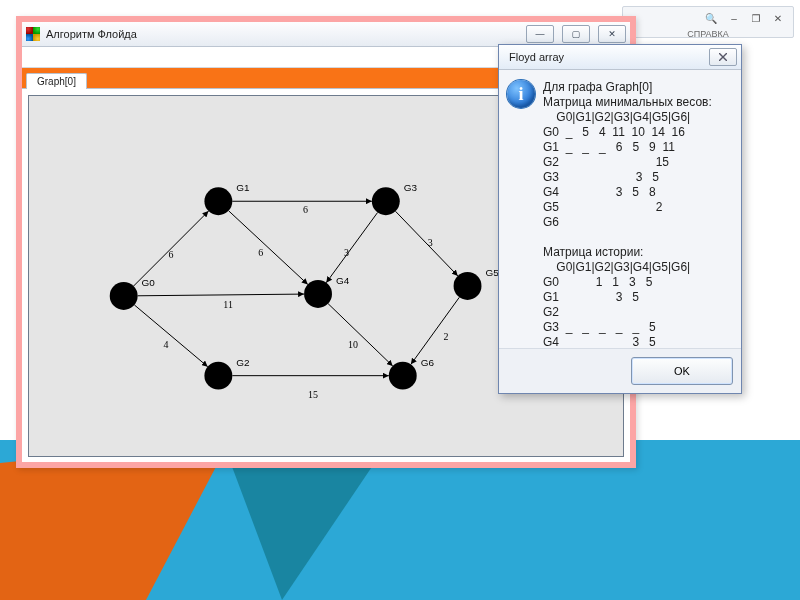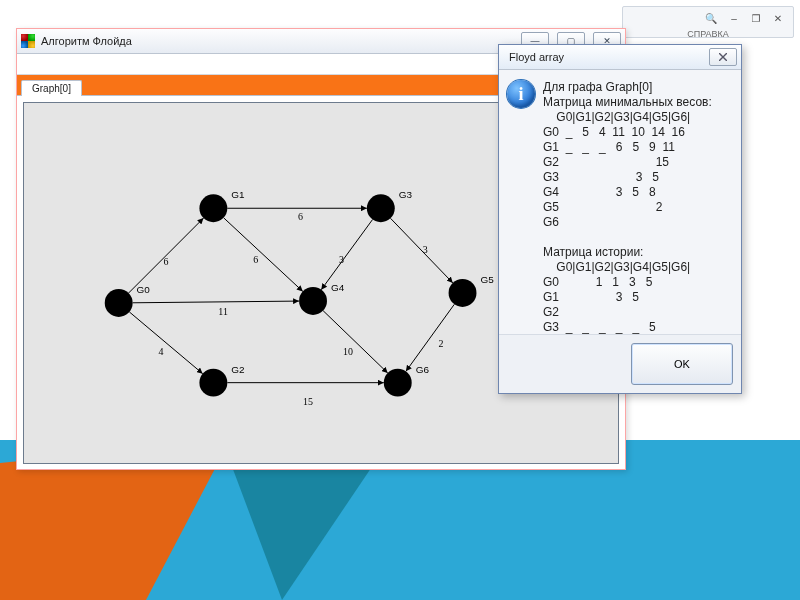--- a/index.html
+++ b/index.html
@@ -68,26 +68,26 @@
   .bgwin .label {
     color: #6a6a6a;
     font-size: 9px;
     padding: 0 6px;
     text-align: center;
   }
 
   
   .window {
     position: absolute;
-    top: 28px;
+    top: 16px;
     left: 16px;
     width: 608px;
     height: 440px;
     background: #ffffff;
-    border: 1px solid #fca5a5;
+    border: 6px solid #fca5a5;
     box-shadow: 2px 2px 6px rgba(0,0,0,0.15);
     z-index: 2;
   }
   .titlebar {
     height: 24px;
     background: linear-gradient(#fdfdfe, #e7ecf3);
     border-bottom: 1px solid #bcc5d1;
     display: flex;
     align-items: center;
     padding: 0 4px;
@@ -191,21 +191,21 @@
   }
   .dialog-footer {
     padding: 8px;
     display: flex;
     justify-content: flex-end;
     border-top: 1px solid #d6dce5;
     background: #eef1f6;
   }
   .btn {
     min-width: 72px;
-    padding: 14px 14px;
+    padding: 7px 14px;
     font-size: 11px;
     text-align: center;
     border: 1px solid #8094b0;
     background: linear-gradient(#fdfefe,#e5eaf1);
     border-radius: 3px;
     box-shadow: 0 0 0 1px #cfe3ff inset;
   }
 
   
   .closebtn-x svg { width: 8px; height: 8px; }

